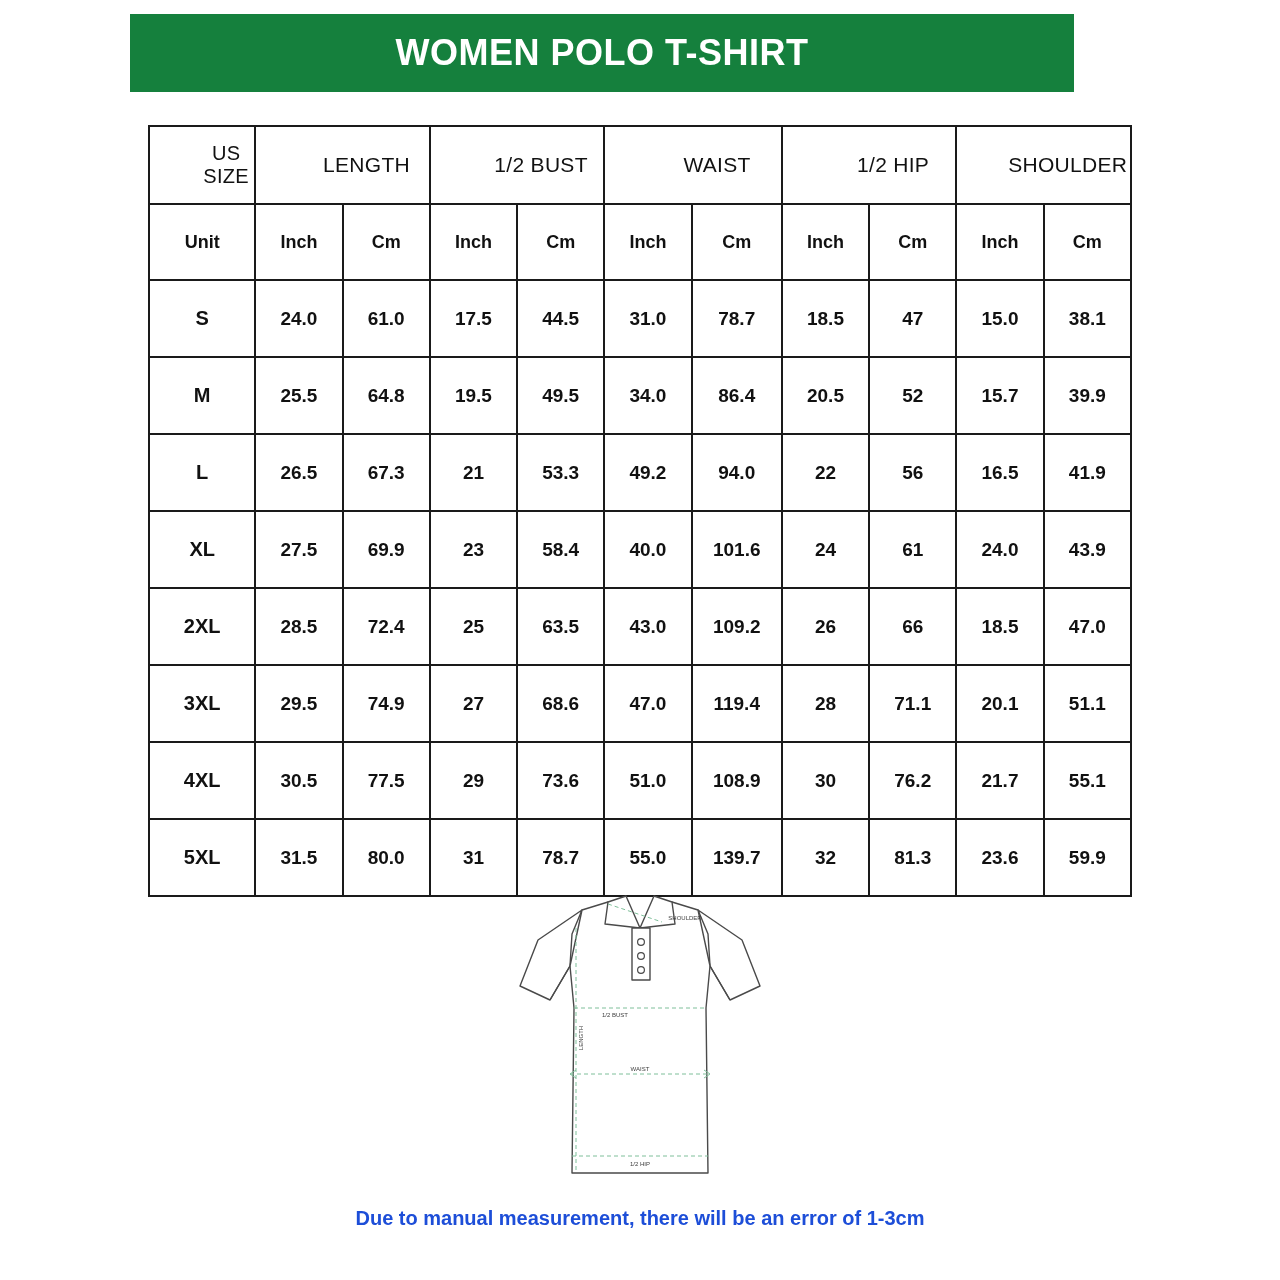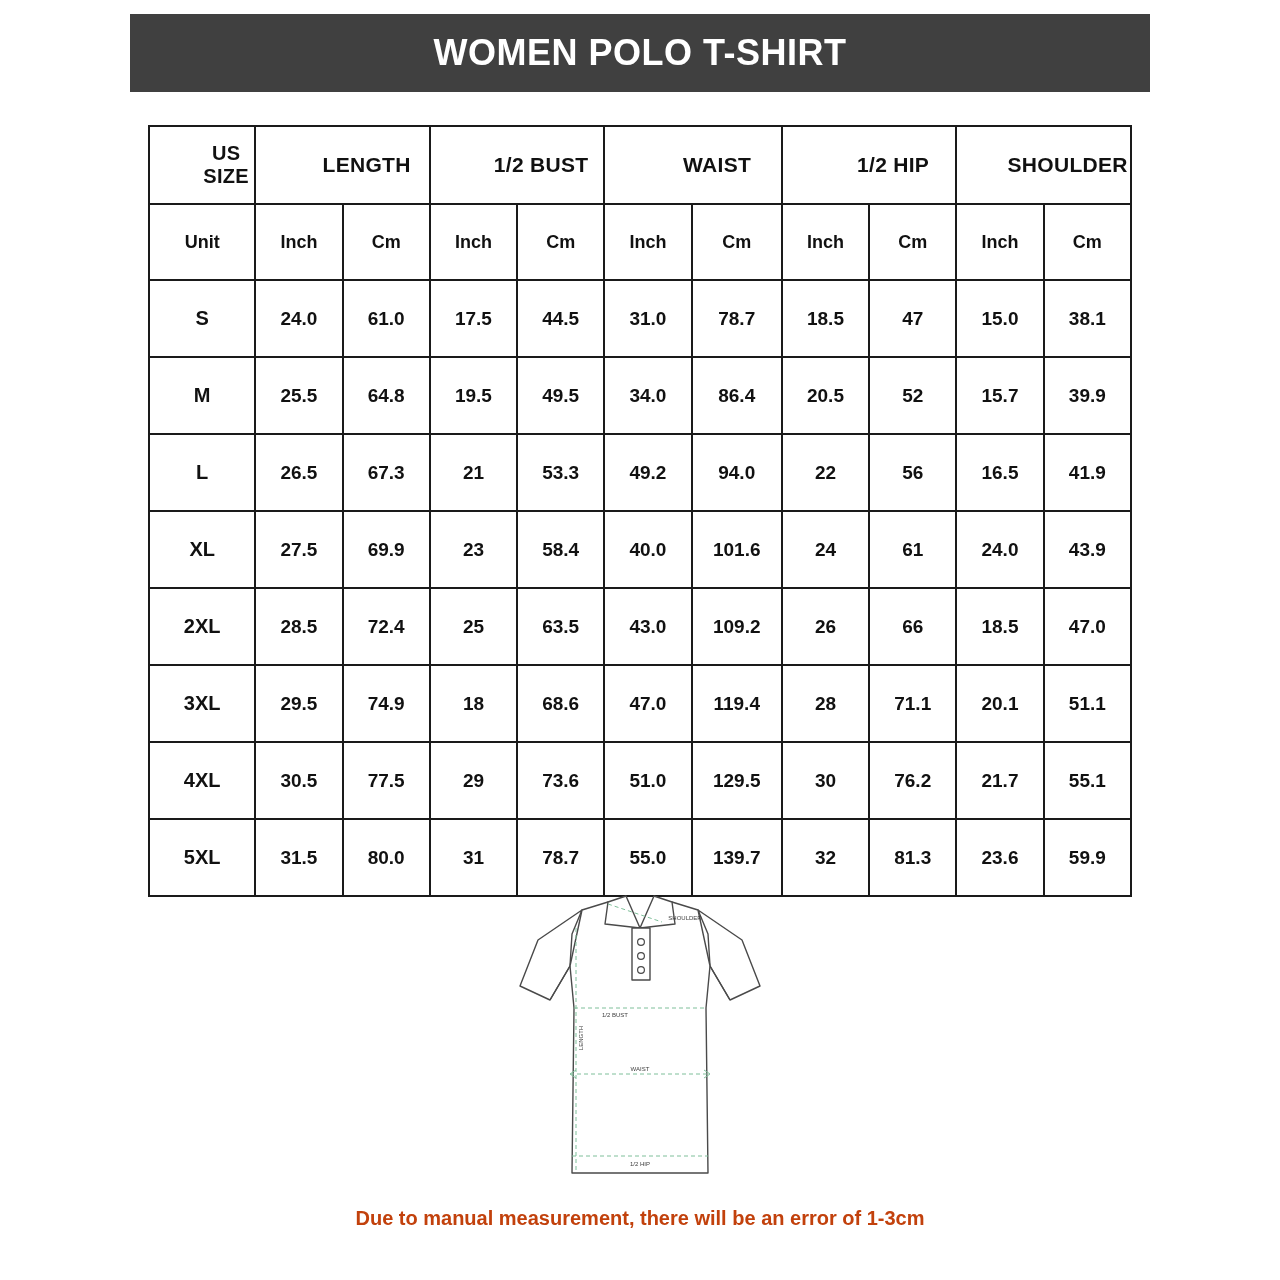--- a/index.html
+++ b/index.html
@@ -21,23 +21,23 @@
     height: 1280px;
     box-sizing: border-box;
     padding: 0;
   }
 
   
   .title-banner {
     position: absolute;
     left: 130px;
     top: 14px;
-    width: 1020px;
+    width: 944px;
     height: 78px;
-    background: #404040;
+    background: #15803d;
     display: flex;
     align-items: center;
     justify-content: center;
   }
   .title-banner .title-text {
     color: #ffffff;
     font-size: 36px;
     font-weight: bold;
     letter-spacing: 0.5px;
     font-family: "Liberation Sans", sans-serif;
@@ -62,21 +62,21 @@
     text-align: center;
     vertical-align: middle;
     font-family: "Liberation Sans", sans-serif;
     color: #111111;
     padding: 0;
   }
   
   tr.group-row th {
     height: 76px;
     font-size: 21px;
-    font-weight: bold;
+    font-weight: normal;
     letter-spacing: 0.3px;
     padding-left: 48px;
   }
   tr.group-row th.us-size {
     font-size: 20px;
   }
   
   tr.unit-row td {
     height: 74px;
     font-size: 18px;
@@ -113,21 +113,21 @@
     display: block;
   }
 
   
   .footnote {
     position: absolute;
     left: 0;
     top: 1207px;
     width: 1280px;
     text-align: center;
-    color: #c2410c;
+    color: #1d4ed8;
     font-size: 20px;
     font-weight: bold;
     font-family: "Liberation Sans", sans-serif;
   }
 </style>
 </head>
 <body>
 
 <div class="page">
 
@@ -236,37 +236,37 @@
           <td>109.2</td>
           <td>26</td>
           <td>66</td>
           <td>18.5</td>
           <td>47.0</td>
         </tr>
         <tr class="data-row">
           <td class="size-label">3XL</td>
           <td>29.5</td>
           <td>74.9</td>
-          <td>18</td>
+          <td>27</td>
           <td>68.6</td>
           <td>47.0</td>
           <td>119.4</td>
           <td>28</td>
           <td>71.1</td>
           <td>20.1</td>
           <td>51.1</td>
         </tr>
         <tr class="data-row">
           <td class="size-label">4XL</td>
           <td>30.5</td>
           <td>77.5</td>
           <td>29</td>
           <td>73.6</td>
           <td>51.0</td>
-          <td>129.5</td>
+          <td>108.9</td>
           <td>30</td>
           <td>76.2</td>
           <td>21.7</td>
           <td>55.1</td>
         </tr>
         <tr class="data-row">
           <td class="size-label">5XL</td>
           <td>31.5</td>
           <td>80.0</td>
           <td>31</td>

